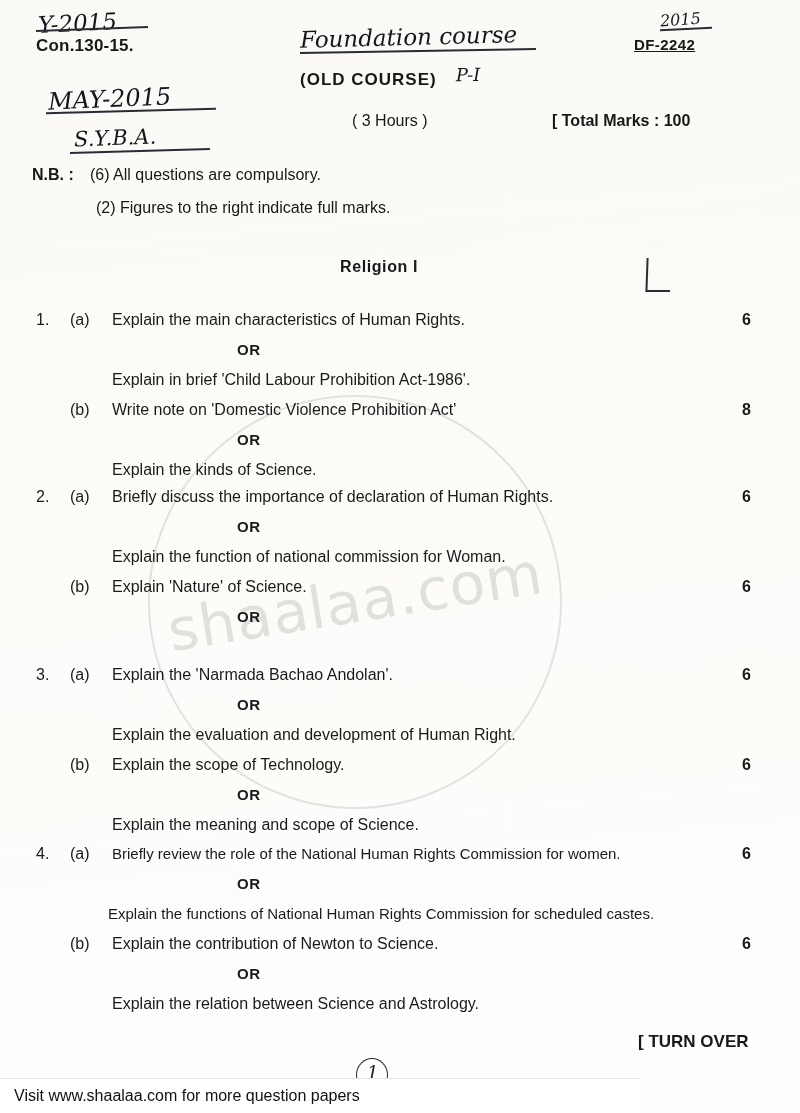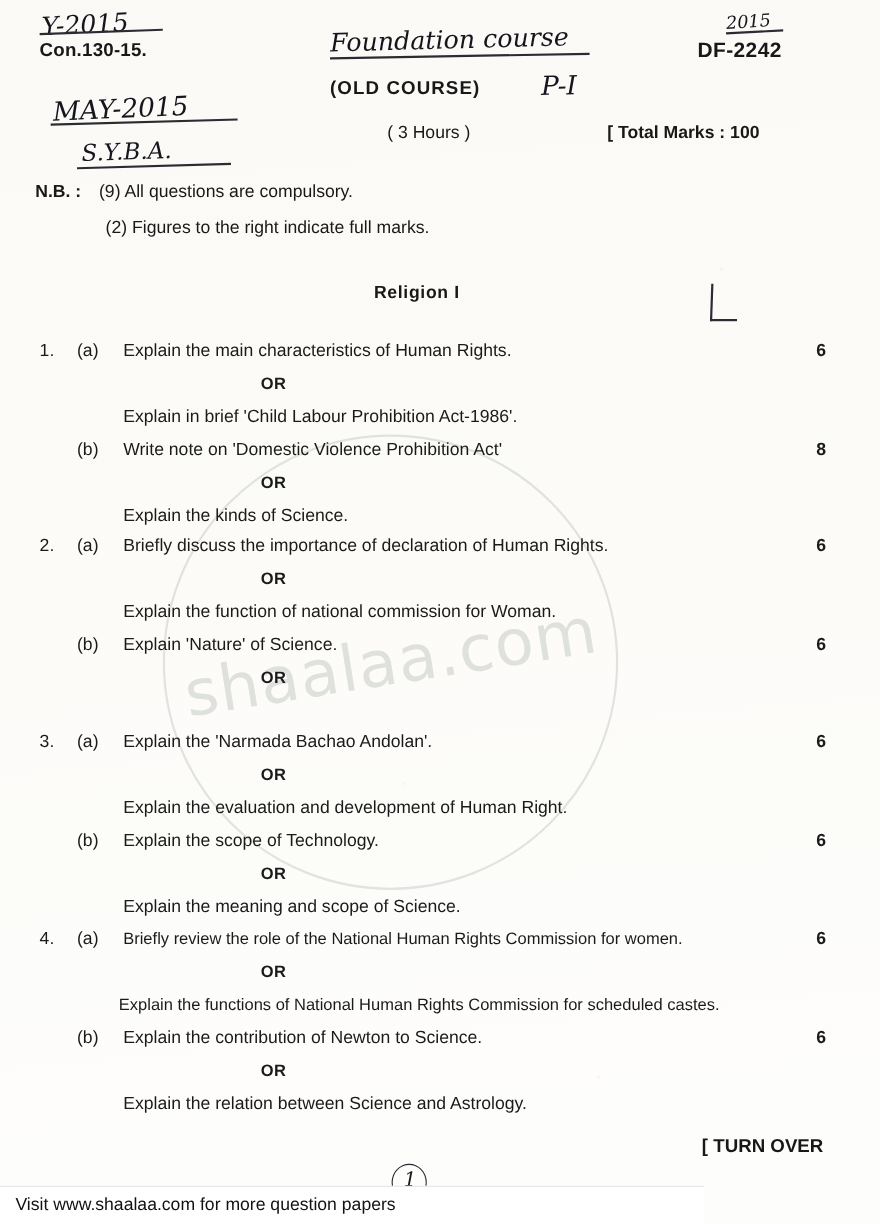--- a/index.html
+++ b/index.html
@@ -76,25 +76,25 @@
     white-space: nowrap;
     font-family: "Liberation Sans", sans-serif;
     color: #181818;
   }
 
   
   #hw-year      { left: 38px;  top: 10px;  font-size: 23px; transform: rotate(-3deg); }
   #hw-may       { left: 48px;  top: 85px;  font-size: 24px; transform: rotate(-2.5deg); }
   #hw-syba      { left: 74px;  top: 126px; font-size: 21px; transform: rotate(-2deg); }
   #hw-course    { left: 300px; top: 24px;  font-size: 23px; transform: rotate(-1.5deg); }
-  #hw-paper     { left: 492px; top: 64px;  font-size: 24px; transform: rotate(-1deg); font-style: italic; }
+  #hw-paper     { left: 456px; top: 64px;  font-size: 18px; transform: rotate(-1deg); font-style: italic; }
   #hw-year2     { left: 660px; top: 10px;  font-size: 16px; transform: rotate(-4deg); }
 
   #con-no       { left: 36px;  top: 36px;  font-size: 17px; font-weight: bold; letter-spacing: .2px; }
-  #df-no        { left: 634px; top: 36px;  font-size: 19px; font-weight: bold; letter-spacing: .4px; }
+  #df-no        { left: 634px; top: 36px;  font-size: 15px; font-weight: bold; letter-spacing: .4px; text-decoration: underline; }
   #old-course   { left: 300px; top: 70px;  font-size: 17px; font-weight: bold; letter-spacing: 1px; }
   #hours        { left: 352px; top: 112px; font-size: 16px; }
   #total-marks  { left: 552px; top: 112px; font-size: 16px; font-weight: bold; }
 
   #nb-label     { left: 32px;  top: 166px; font-size: 16px; font-weight: bold; }
   #nb-1         { left: 90px;  top: 166px; font-size: 16px; }
   #nb-2         { left: 96px;  top: 199px; font-size: 16px; }
   #section-1    { left: 340px; top: 258px; font-size: 16px; font-weight: bold; letter-spacing: .6px; }
   .q-group { position: absolute; width: 760px; }
   .row { position: relative; height: 30px; }
@@ -191,21 +191,21 @@
     <div class="hand" id="hw-paper">P-I</div>
     <div class="hand" id="hw-year2">2015</div>
 
     <div class="printed" id="con-no">Con.130-15.</div>
     <div class="printed" id="df-no">DF-2242</div>
     <div class="printed" id="old-course">(OLD  COURSE)</div>
     <div class="printed" id="hours">( 3 Hours )</div>
     <div class="printed" id="total-marks">[ Total Marks : 100</div>
 
     <div class="printed" id="nb-label">N.B. :</div>
-    <div class="printed" id="nb-1">(9)  All questions are compulsory.</div>
+    <div class="printed" id="nb-1">(6)  All questions are compulsory.</div>
     <div class="printed" id="nb-2">(2)  Figures to the right indicate full marks.</div>
 
     <div class="printed" id="section-1">Religion I</div>
 
     <div class="q-group" style="top:311px;">
       <div class="row">
         <span class="num">1.</span>
         <span class="letter">(a)</span>
         <span class="text">Explain the main characteristics of Human Rights.</span>
         <span class="marks">6</span>

